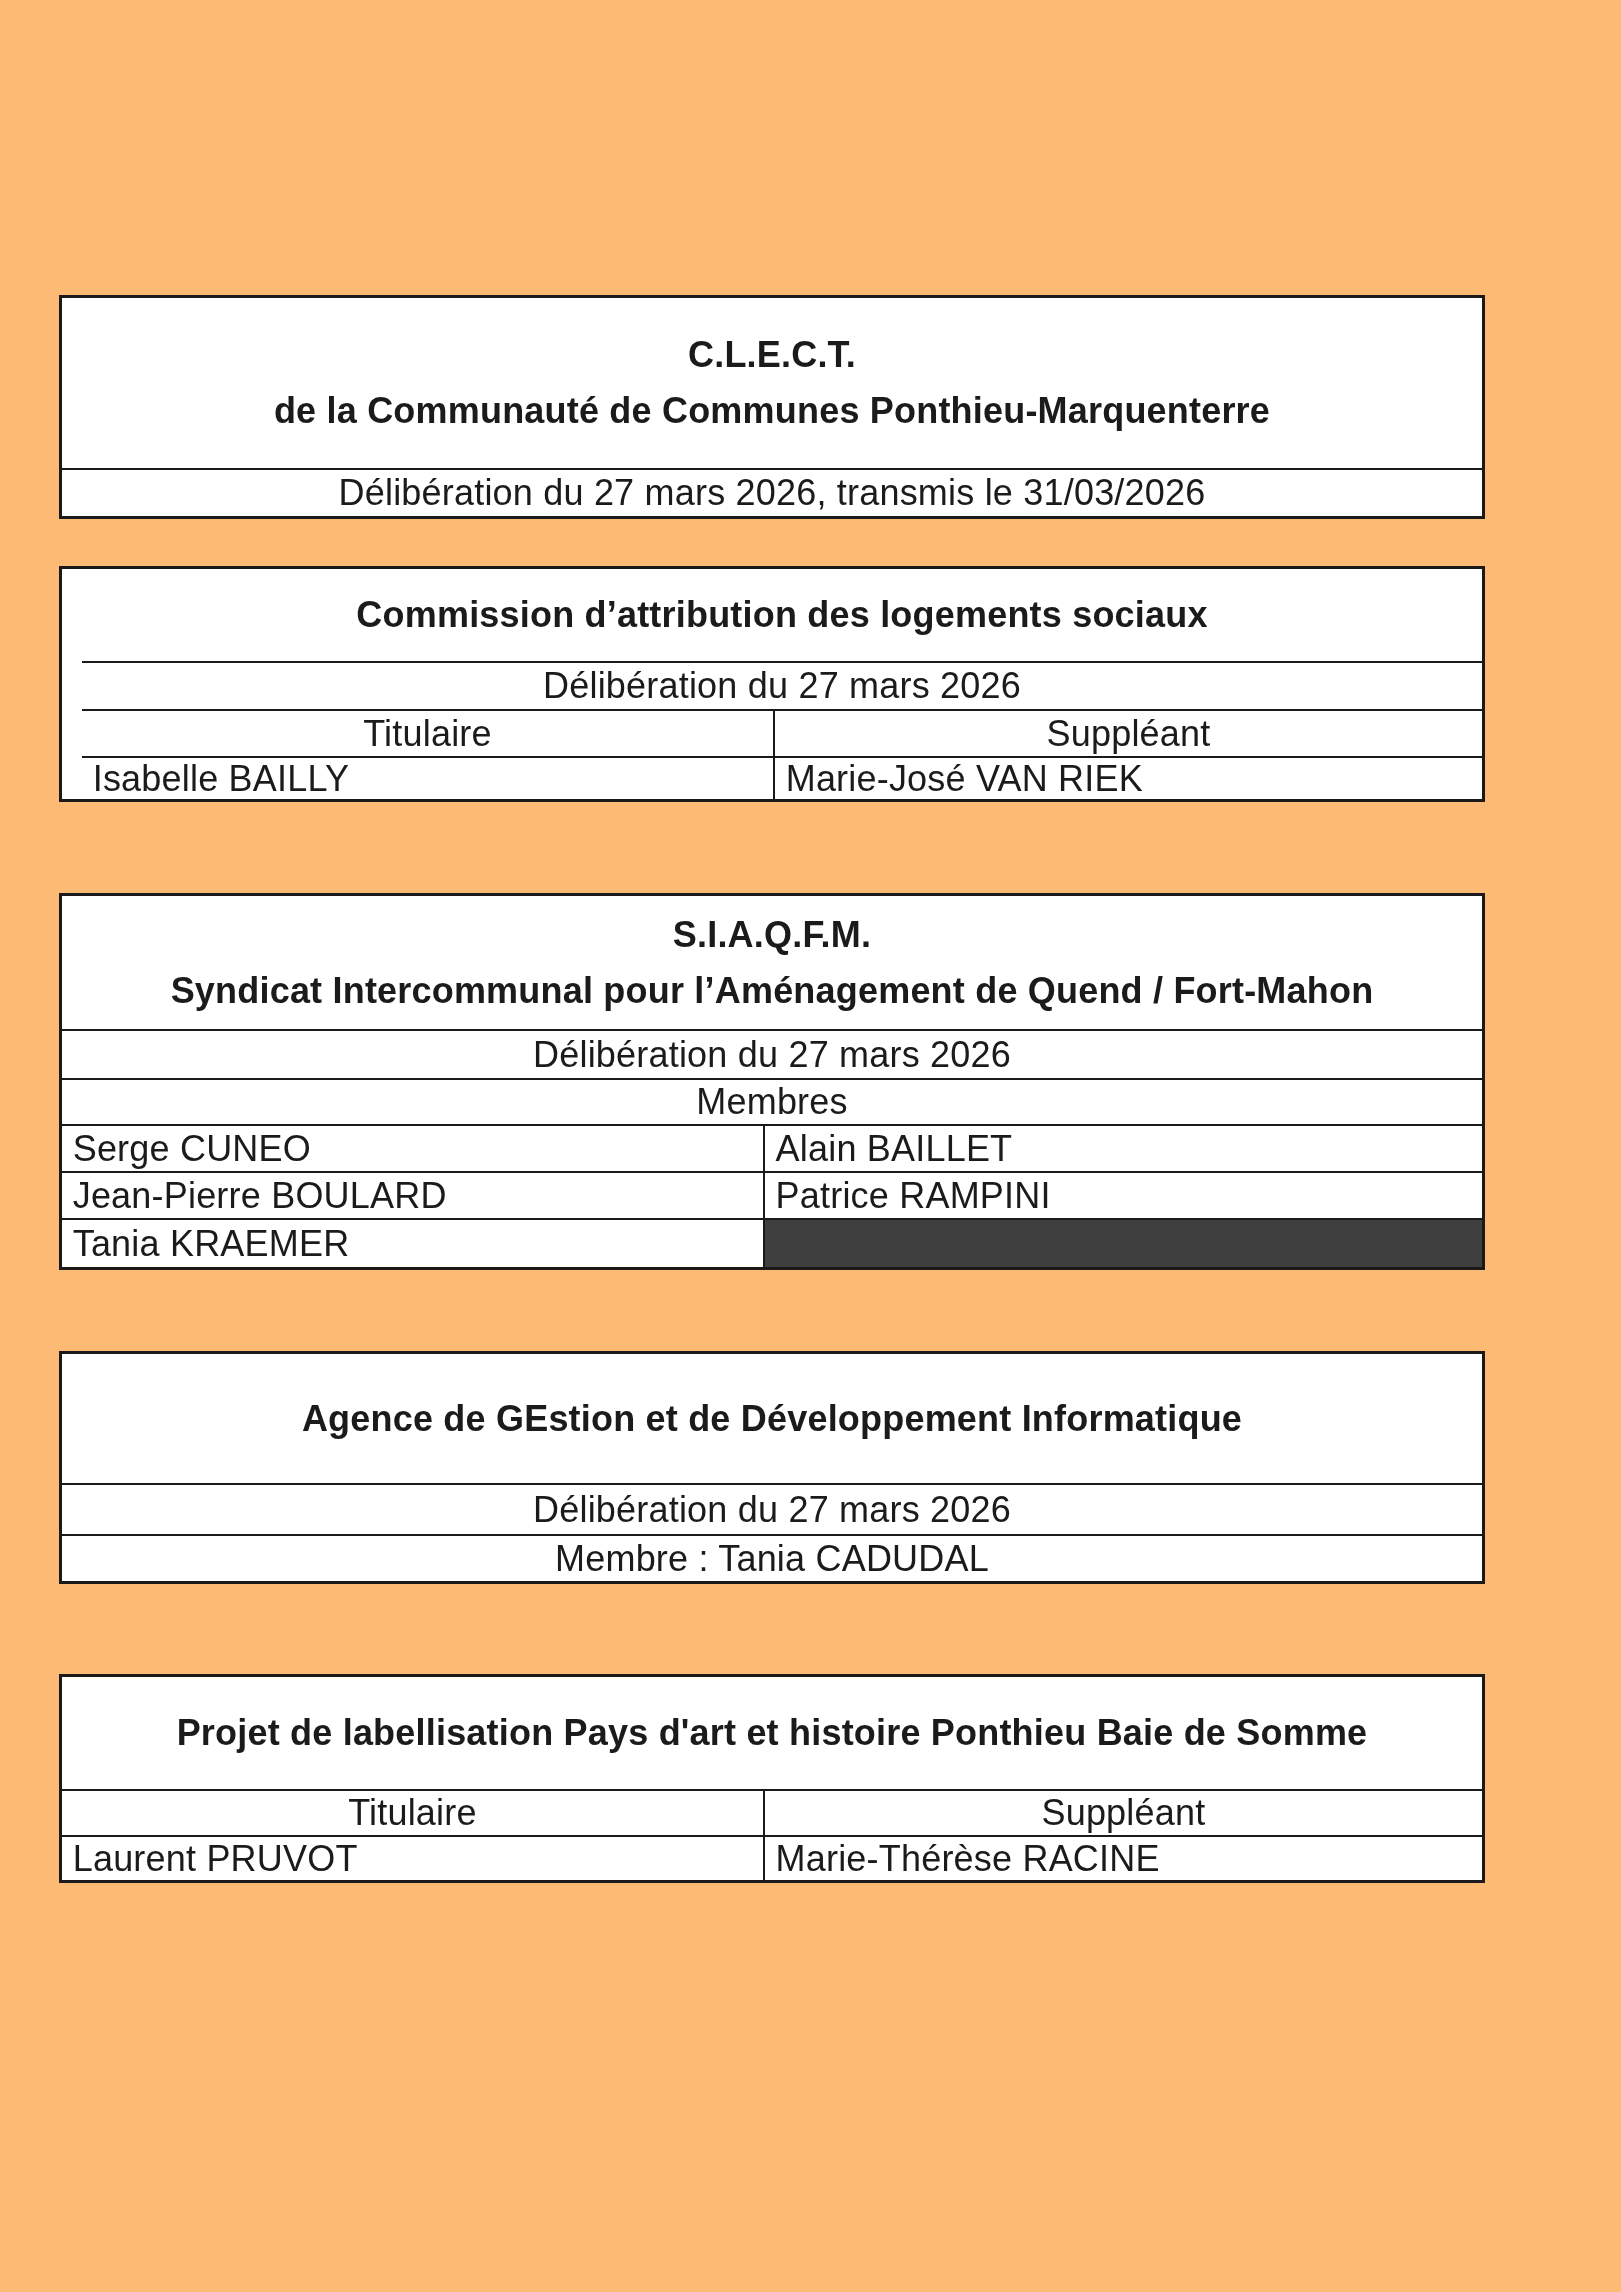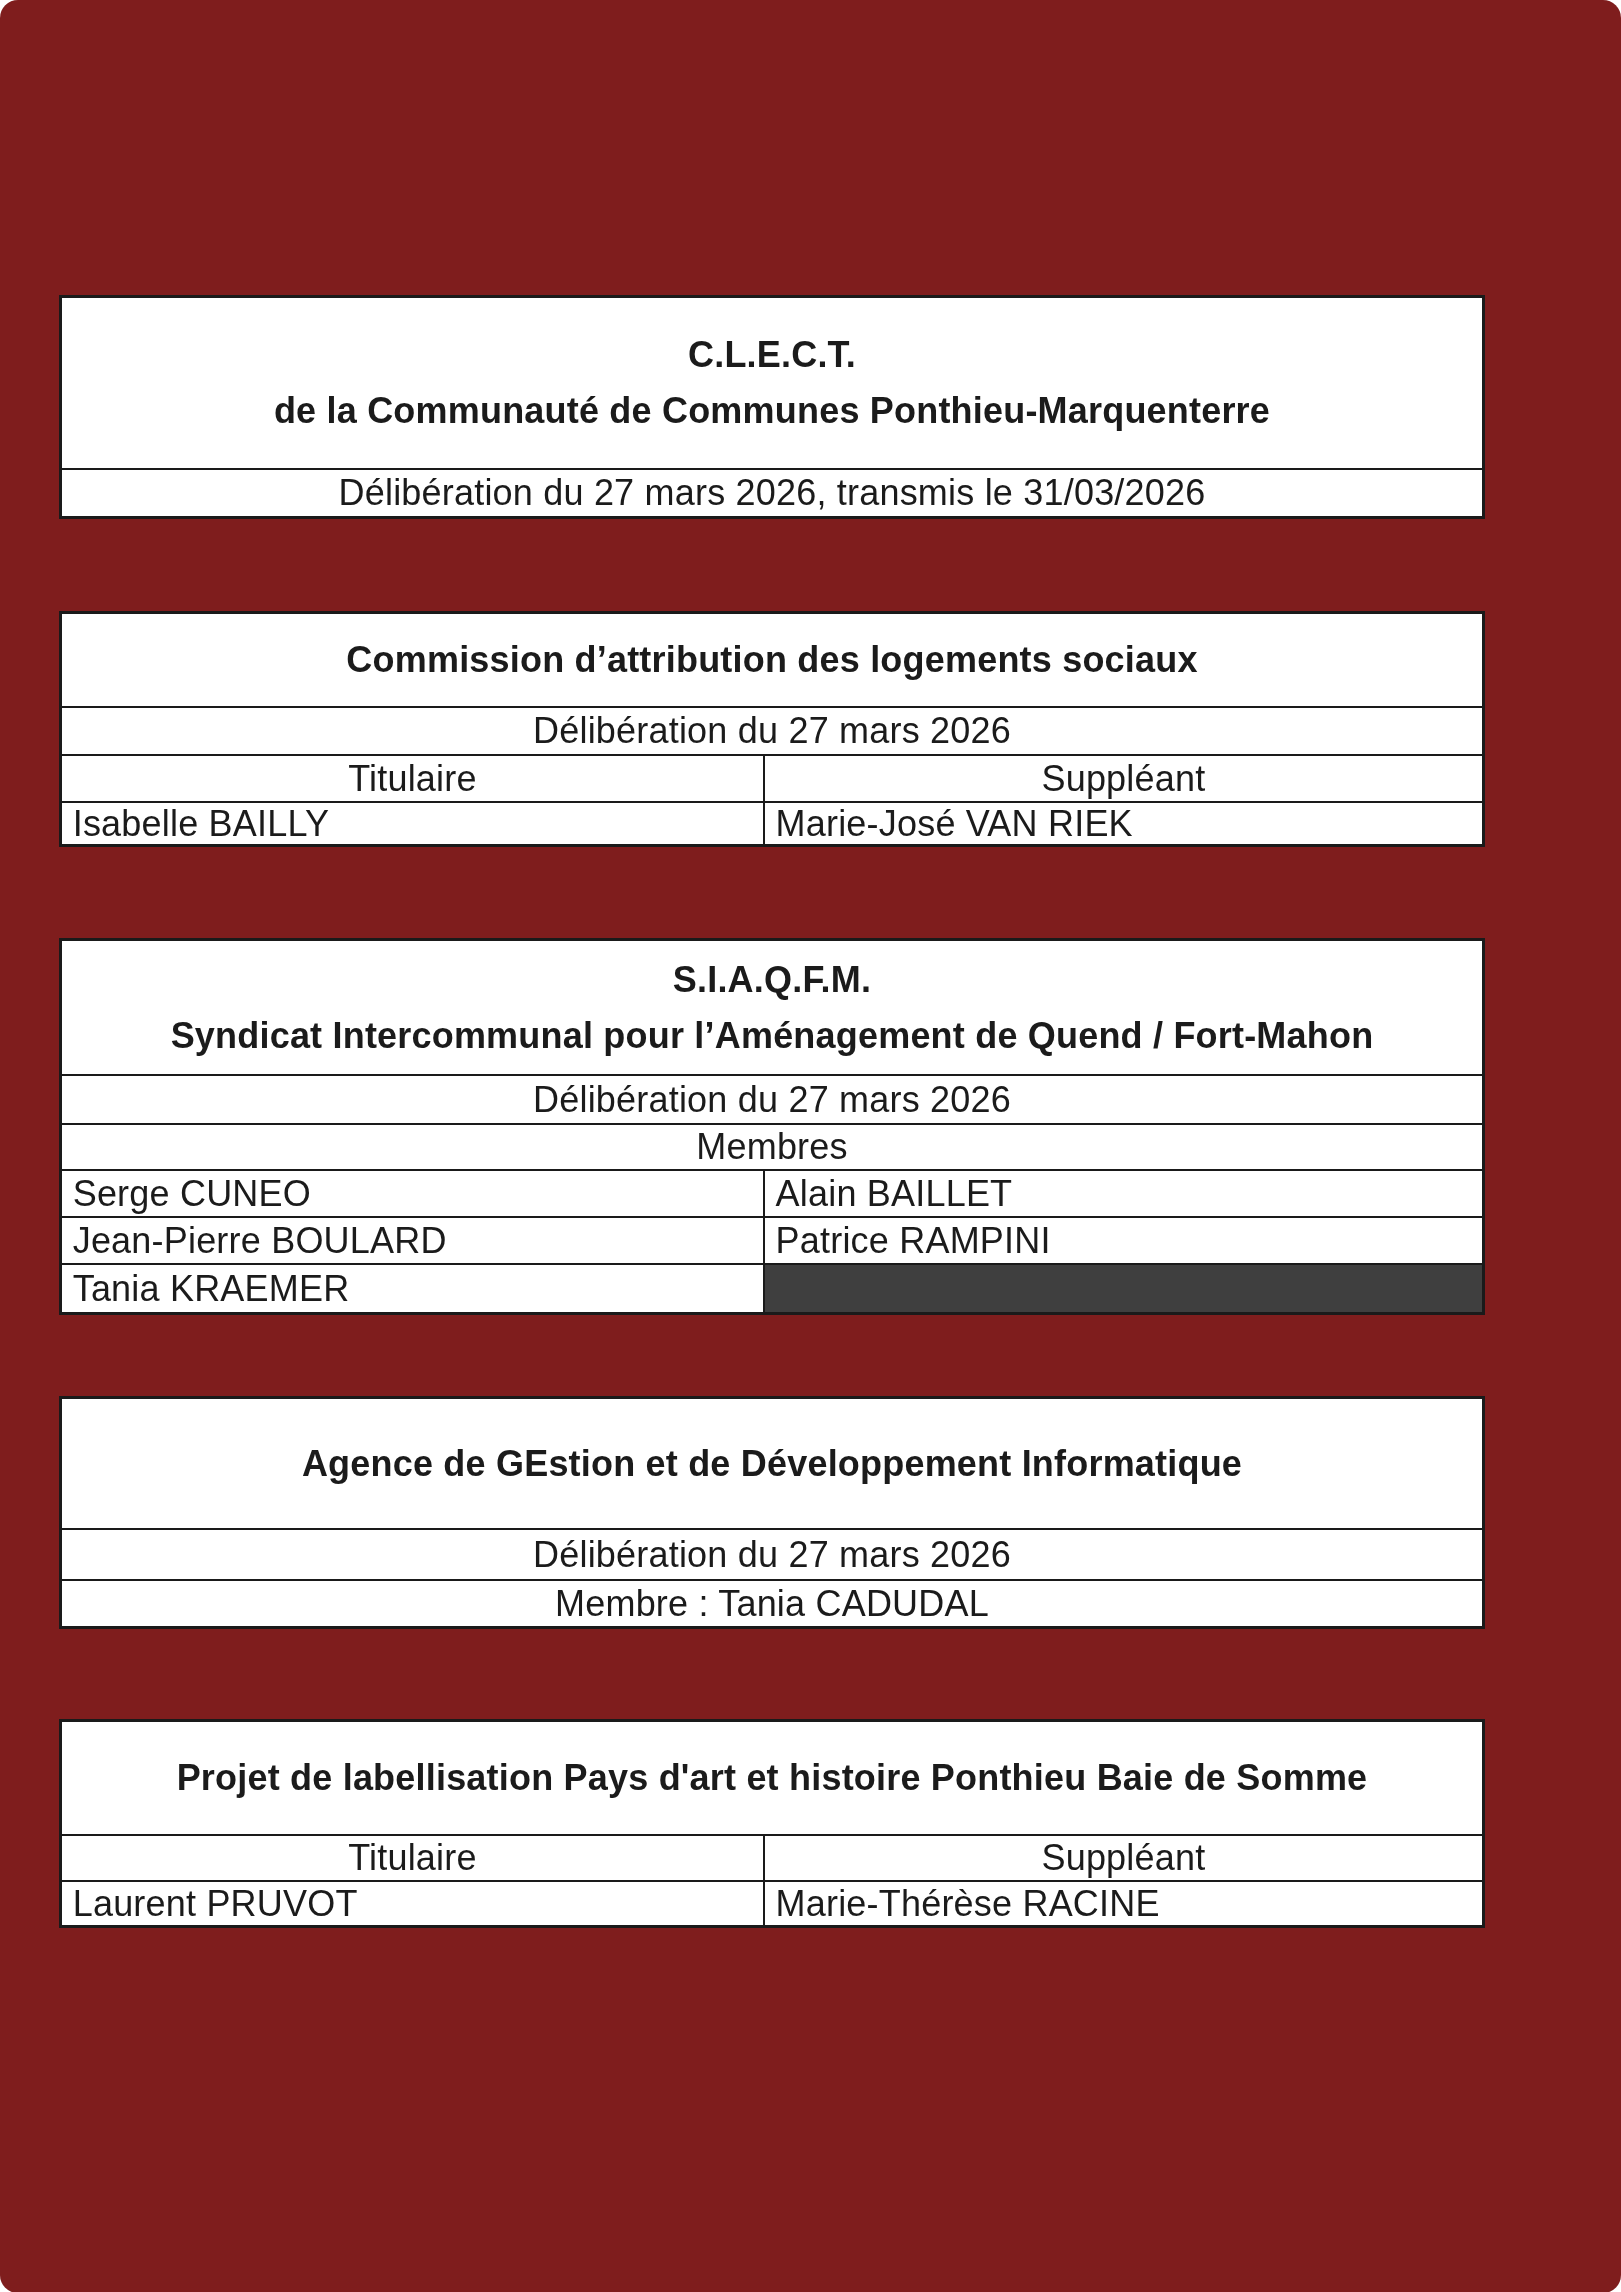--- a/index.html
+++ b/index.html
@@ -3,31 +3,31 @@
 <meta charset="utf-8">
 <style>
   html,body{margin:0;padding:0;}
   body{
     width:1621px;height:2293px;
     background:#ffffff;
     font-family:"Liberation Sans","DejaVu Sans",sans-serif;
     color:#1b1b1b;
     -webkit-font-smoothing:antialiased;
   }
-  .page{position:relative;width:1621px;height:2293px;overflow:hidden;background:#7f1d1d;border-radius:18px;}
+  .page{position:relative;width:1621px;height:2293px;overflow:hidden;background:#fdba74;}
 
   .tbl{
     margin-left:59px;
     width:1426px;
     border:3.6px solid #1a1a1a;
     box-sizing:border-box;
     background:#ffffff;
   }
   .t1{margin-top:295px;}
-  .t2{margin-top:92px;}
+  .t2{margin-top:47px;padding-left:20px;}
   .t3{margin-top:91px;}
   .t4{margin-top:81px;}
   .t5{margin-top:90px;}
 
   .row{
     box-sizing:border-box;
     border-top:2.7px solid #1a1a1a;
     display:flex;
     align-items:center;
     justify-content:center;

